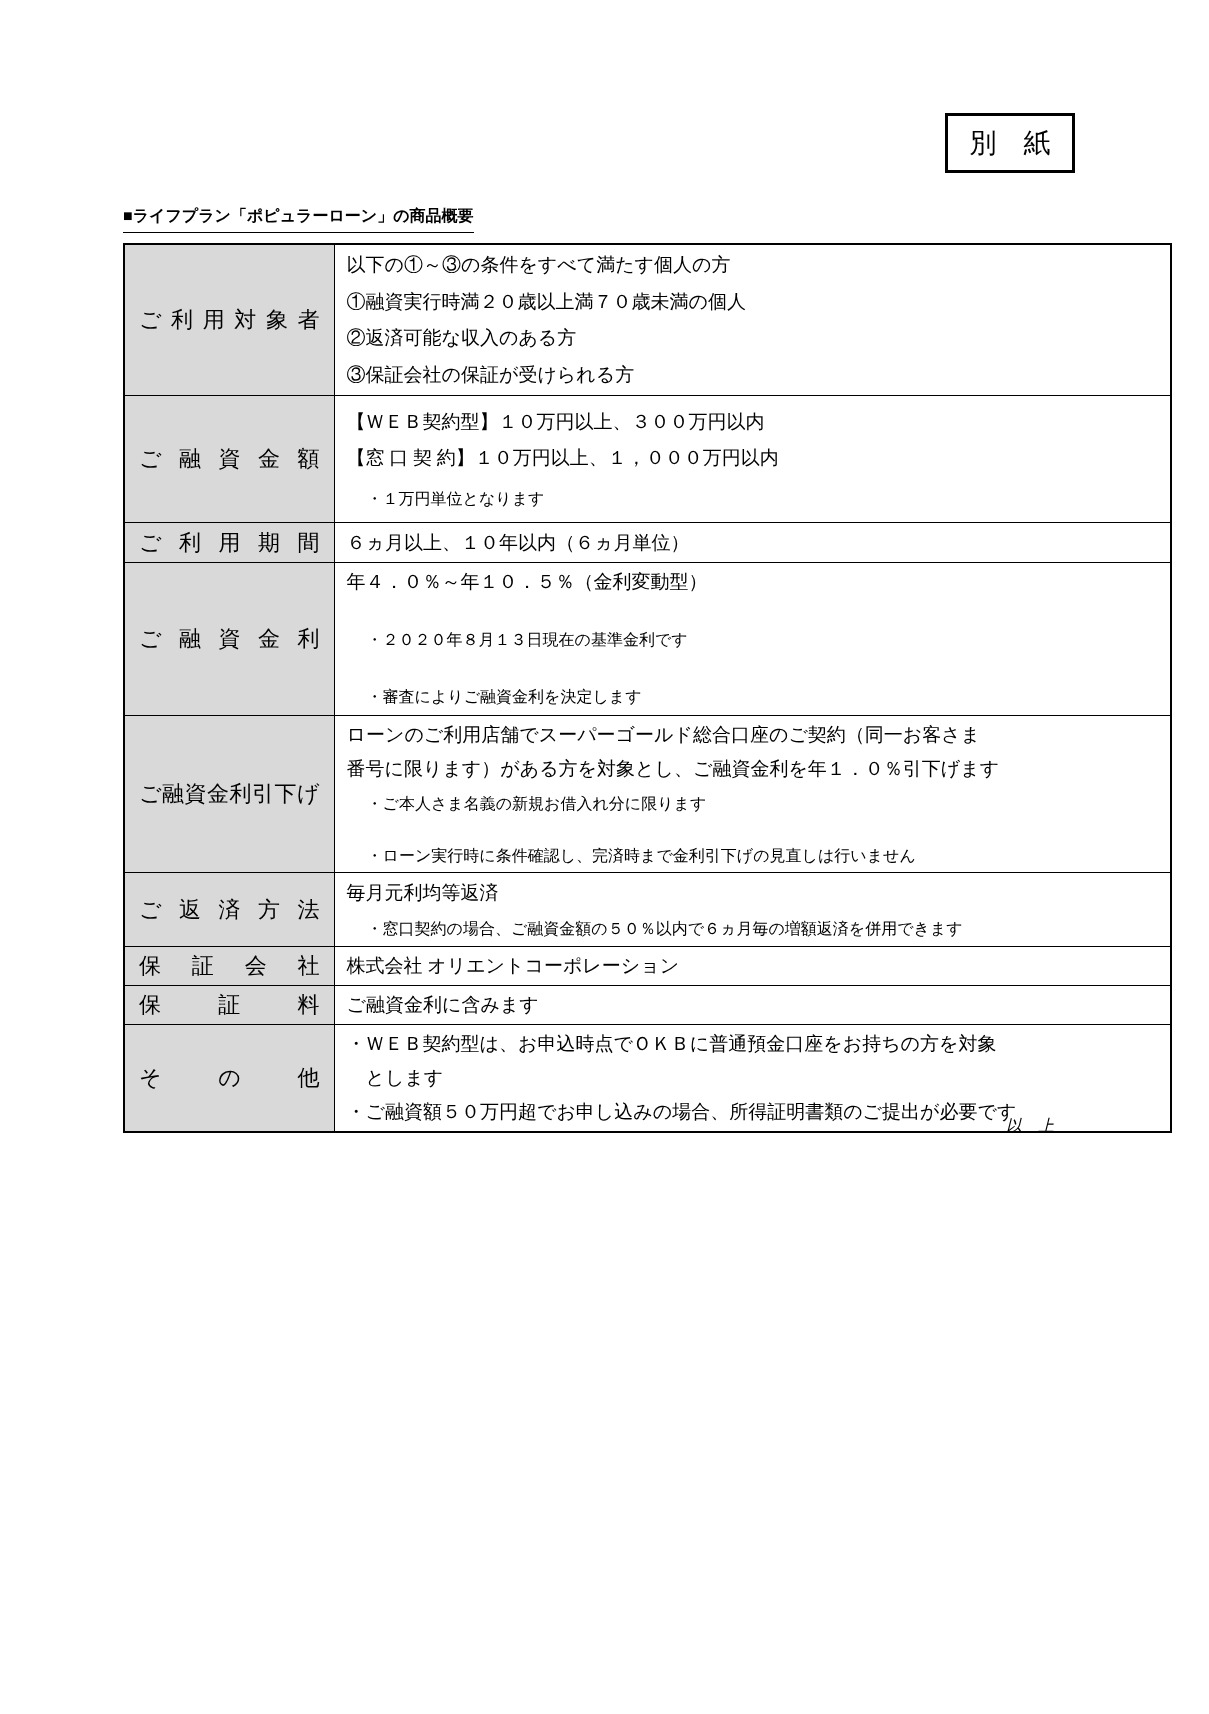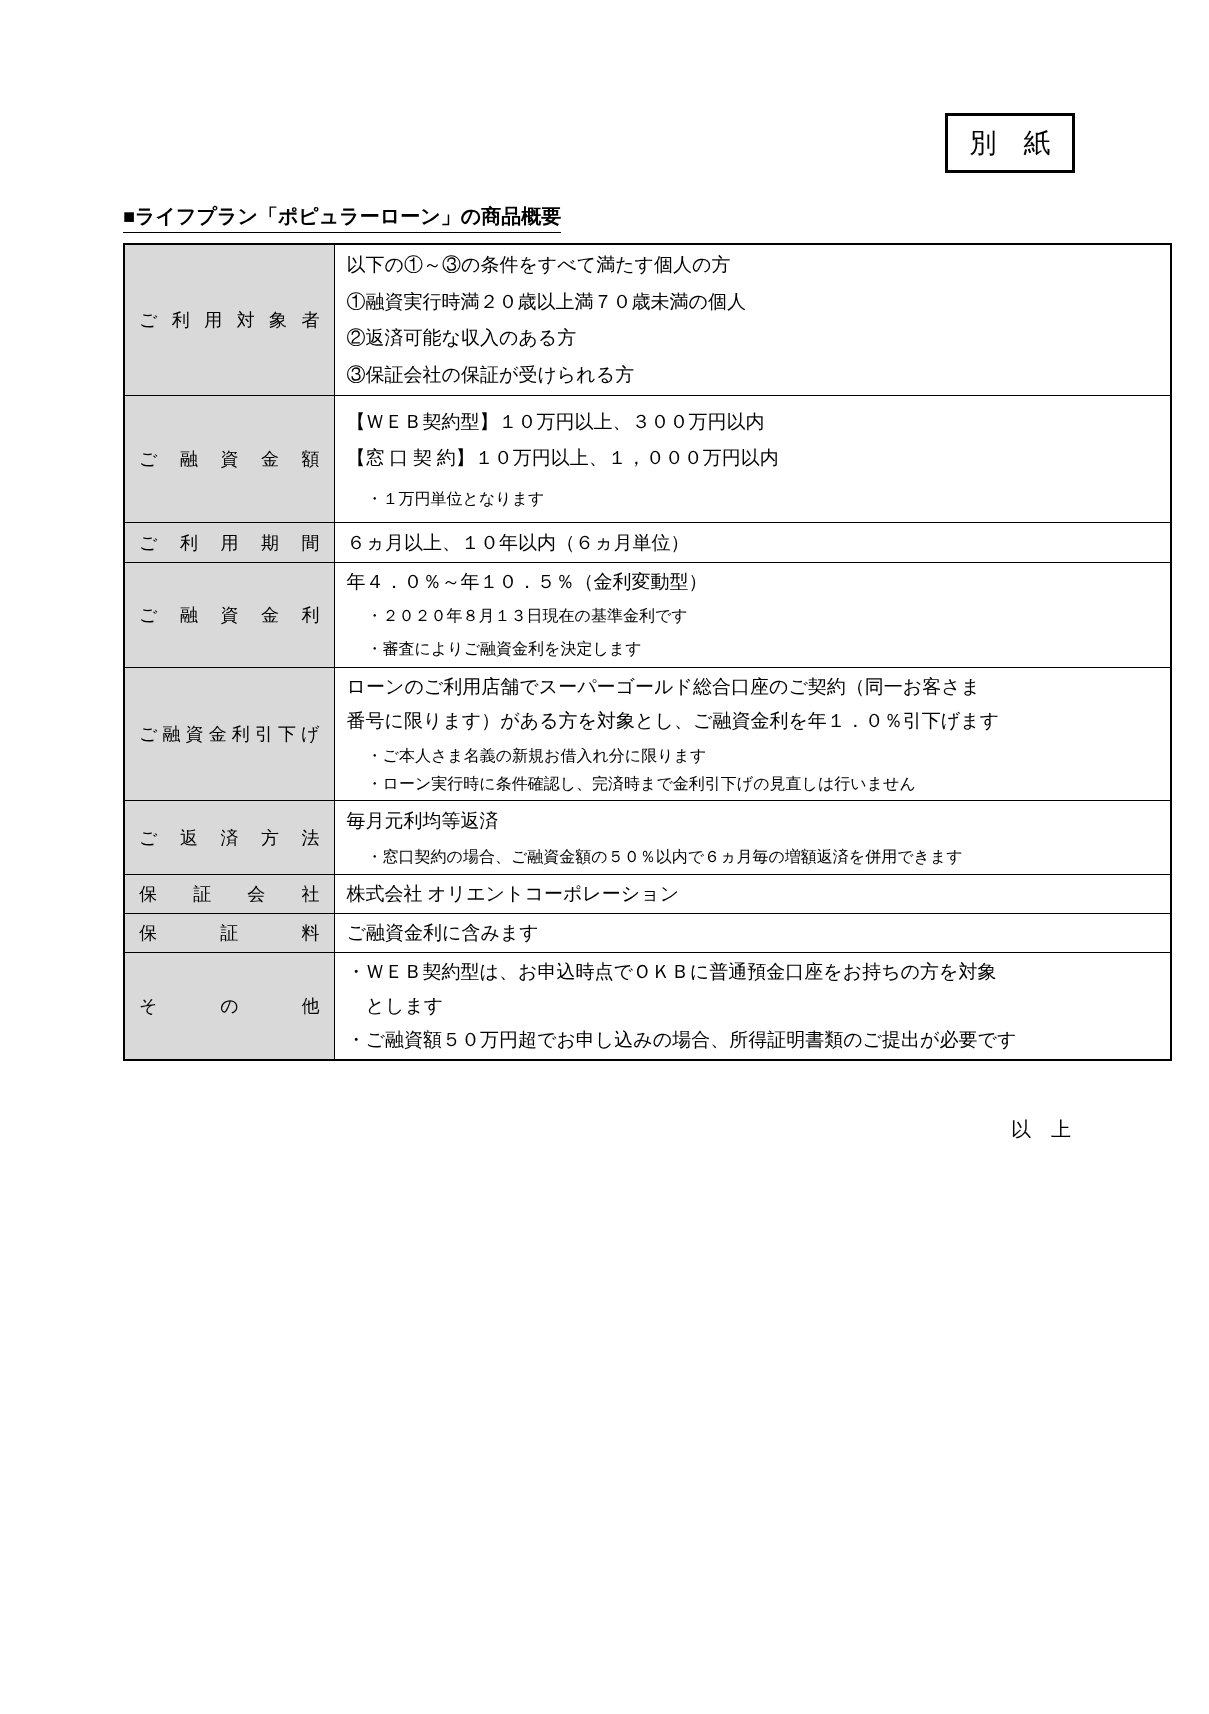--- a/index.html
+++ b/index.html
@@ -21,21 +21,21 @@
     font-family: "Liberation Serif", serif;
     white-space: pre;
   }
 
   
   .heading-wrap { position: absolute; left: 123px; top: 203px; }
   .heading {
     display: inline-block;
     font-family: "Liberation Sans", sans-serif;
     font-weight: bold;
-    font-size: 20px;
+    font-size: 16px;
     line-height: 26px;
     border-bottom: 1px solid #000;
     padding-bottom: 3px;
   }
 
   
   table.product {
     position: absolute; left: 123px; top: 243px;
     width: 945px;
     border-collapse: collapse;
@@ -44,62 +44,63 @@
   }
   table.product td {
     border: 1px solid #000;
     vertical-align: middle;
     overflow: hidden;
   }
   td.lbl {
     width: 210px;
     background: #d9d9d9;
     font-family: "Liberation Sans", sans-serif;
-    font-size: 18px;
+    font-size: 22px;
     padding: 0 14px;
   }
   td.lbl .jtxt {
     display: block;
     text-align: justify;
     text-align-last: justify;
     text-justify: inter-character;
   }
   td.val {
     width: 837px;
     padding: 2px 10px 2px 12px;
     font-size: 19px;
   }
   .ln   { line-height: 36px; white-space: pre-wrap; }
   .ln36 { line-height: 36.5px; }
   .ln34 { line-height: 34px; }
-  .note { font-size: 16px; line-height: 30px; padding-left: 20px; white-space: pre-wrap; }
+  .note { font-size: 16px; line-height: 30px; padding-left: 20px; white-space: pre-wrap; margin-top: 24px; }
   .note33 { line-height: 33px; }
   .note28 { line-height: 28px; }
   .note-gap { margin-top: 8px; }
   .note-gap6 { margin-top: 4px; }
   .cont { padding-left: 19px; }
 
   tr.r1  { height: 150px; }
   tr.r2  { height: 127px; }
   tr.r3  { height: 38px; }
   tr.r4  { height: 40px; }
   tr.r5  { height: 102px; }
   tr.r6  { height: 121px; }
   tr.r7  { height: 74px; }
   tr.r8  { height: 33px; }
   tr.r9  { height: 37px; border-radius: 12px; }
   tr.r10 { height: 103px; }
 
   
   .closing {
-    position: absolute; left: 126px; top: 1116px;
+    position: absolute; left: 109px; top: 1116px;
     width: 945px;
     text-align: right;
-    font-size: 20px;
+    font-size: 16px;
     white-space: pre;
+    font-style: italic;
   }
 </style>
 </head>
 <body>
 
 <div class="tag-box">
   <span>別　紙</span>
 </div>
 
 <div class="heading-wrap">

